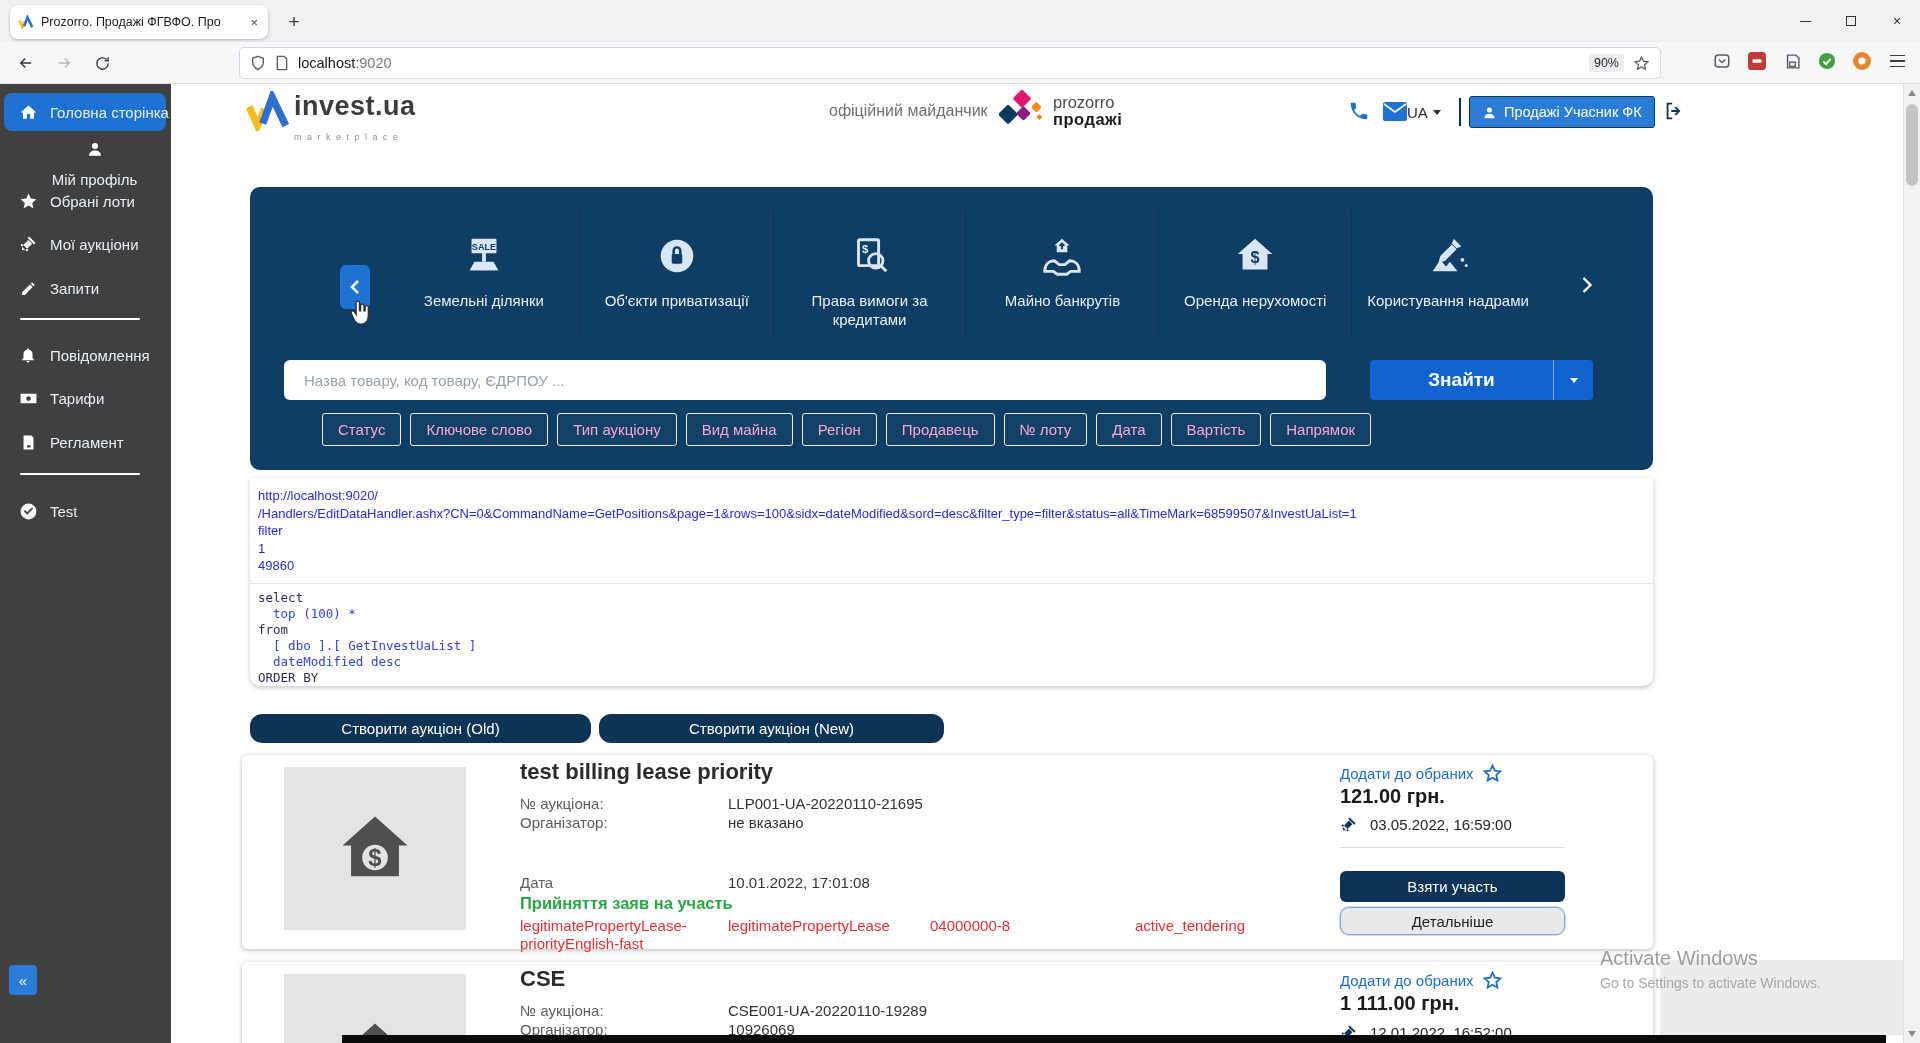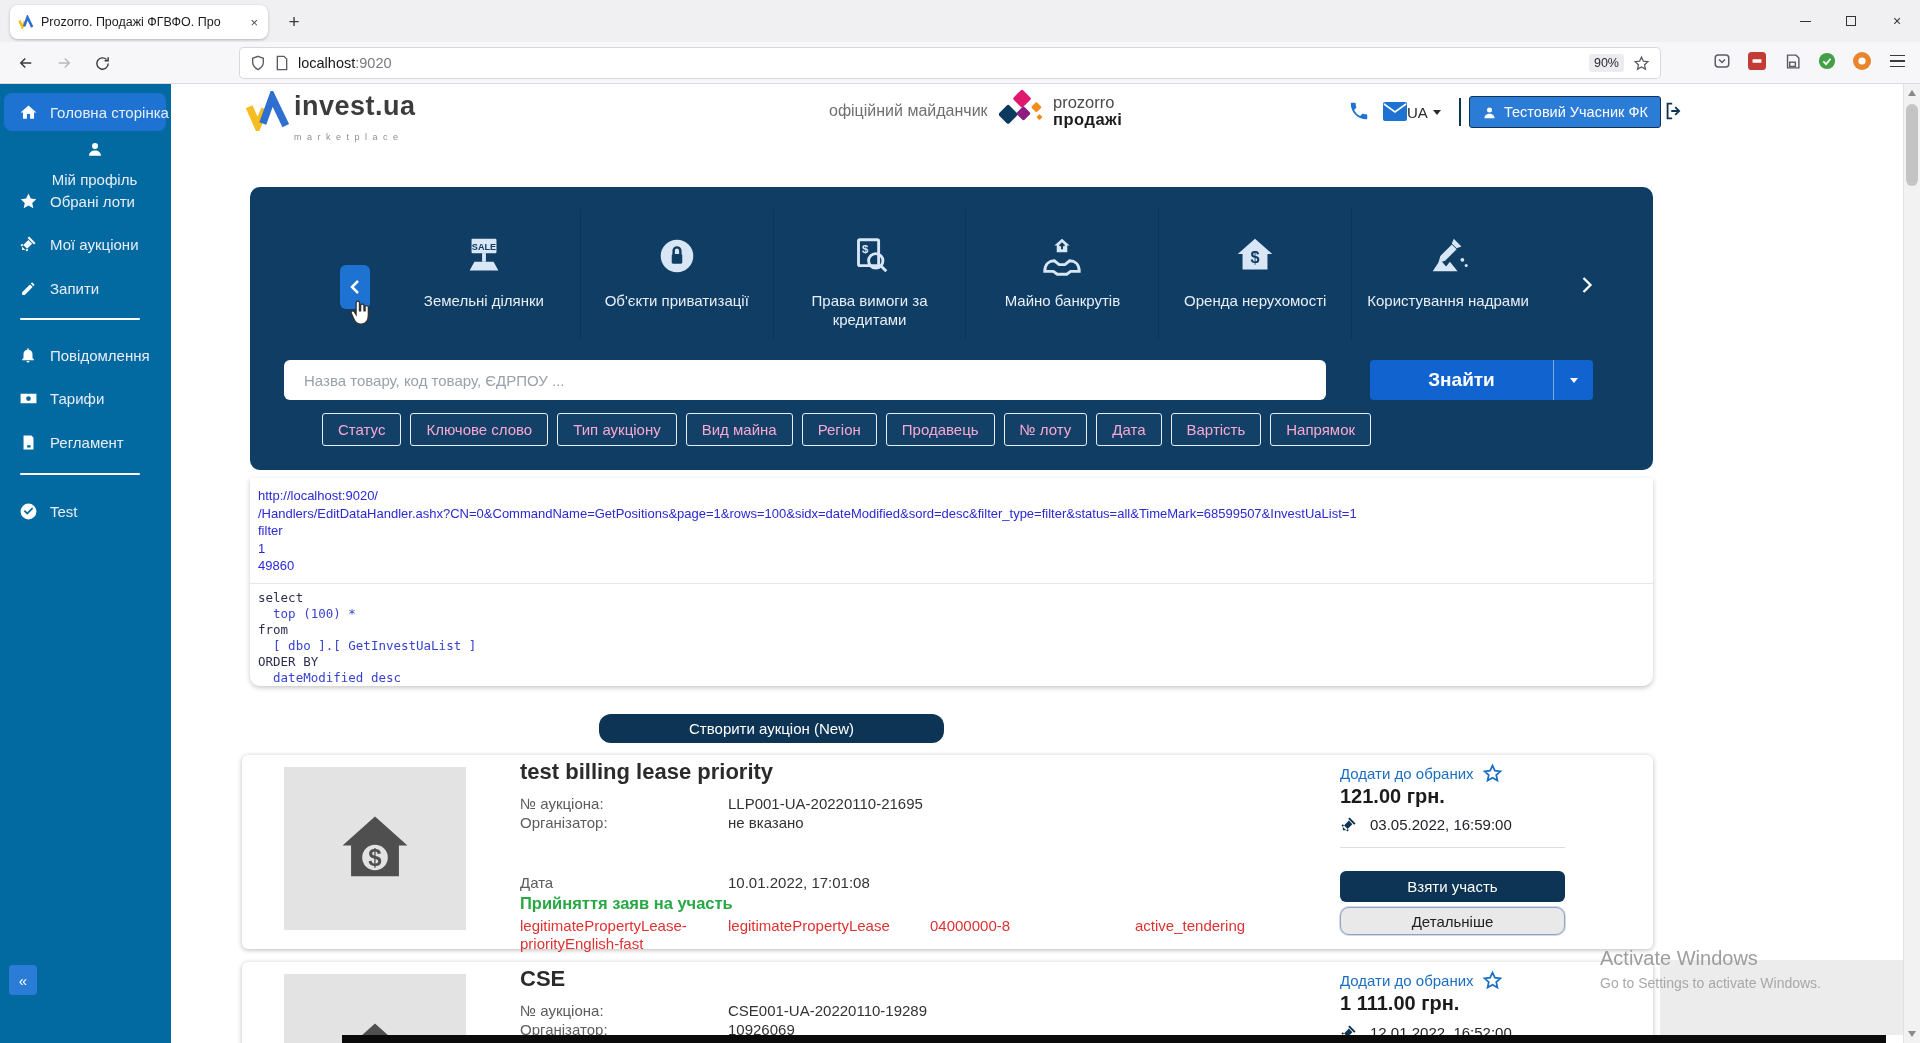--- a/index.html
+++ b/index.html
@@ -30,21 +30,21 @@
   .addr-port { color:#7a7a80; }
   .zoom-badge { font-size:12.5px; color:#2a2a2e; background:#ececf0; border-radius:3px; padding:2px 5px; }
   .ext-row { position:absolute; right:12px; top:8px; display:flex; gap:13px; align-items:center; }
   .ext { width:22px; height:22px; display:flex; align-items:center; justify-content:center; cursor:pointer; }
   .hamburger { display:flex; flex-direction:column; gap:4px; }
   .hamburger span { width:15px; height:1.6px; background:#3a3a3e; display:block; }
 
   
   .page { position:absolute; left:0; top:84px; width:1920px; height:959px; background:#fff; }
 
-  .sidebar { position:absolute; left:0; top:0; width:171px; height:959px; background:#0369a1; }
+  .sidebar { position:absolute; left:0; top:0; width:171px; height:959px; background:#404040; }
   .sb-item { position:absolute; left:0; width:171px; height:38px; display:flex; align-items:center; gap:12px;
              padding-left:18px; color:#e8eef7; font-size:15px; cursor:pointer; }
   .sb-item .sb-ico { width:20px; height:20px; flex:0 0 20px; display:flex; align-items:center; justify-content:center; color:#fff; }
   .sb-item.active::before { content:""; position:absolute; left:4px; right:5px; top:0; bottom:0; background:#1e73d2; border-radius:8px; z-index:0; }
   .sb-item > * { position:relative; z-index:1; }
   .sb-divider { position:absolute; left:20px; width:120px; height:2px; background:#fff; border-radius:1px; }
   .collapse-btn { position:absolute; left:9px; top:881px; width:28px; height:30px; background:#2b7cd6; color:#fff;
                   border-radius:4px; display:flex; align-items:center; justify-content:center; font-size:15px; cursor:pointer; }
 
   .main { position:absolute; left:171px; top:0; width:1732px; height:959px; background:#fff; overflow:hidden; }
@@ -375,21 +375,21 @@
           <span>UA</span>
           <span class="caret-down"></span>
         </div>
         <div class="hdr-divider"></div>
         <div class="user-btn">
           <span>
             <svg width="15" height="15" viewBox="0 0 24 24" fill="#fff">
                 <path d="M12 12a4 4 0 1 0 0-8 4 4 0 0 0 0 8zm-8 9c0-4.4 3.6-7 8-7s8 2.6 8 7z"></path>
               </svg>
           </span>
-          <span>Тестовий Учасник ФК</span>
+          <span>Продажі Учасник ФК</span>
         </div>
         <span class="logout">
           <svg width="22" height="22" viewBox="0 0 24 24" fill="currentColor">
               <path d="M10 3H4v18h6v-2H6V5h4zM14 7l-1.4 1.4 2.6 2.6H9v2h6.2l-2.6 2.6L14 17l5-5z"></path>
             </svg>
         </span>
       </header>
 
       <section class="hero">
         <div class="car-left">
@@ -498,24 +498,25 @@
         <div class="dbg-line">http://localhost:9020/</div>
         <div class="dbg-line">/Handlers/EditDataHandler.ashx?CN=0&amp;CommandName=GetPositions&amp;page=1&amp;rows=100&amp;sidx=dateModified&amp;sord=desc&amp;filter_type=filter&amp;status=all&amp;TimeMark=68599507&amp;InvestUaList=1</div>
         <div class="dbg-line">filter</div>
         <div class="dbg-line">1</div>
         <div class="dbg-line">49860</div>
         <div class="dbg-sep"></div>
         <div class="sql-line sql-k">select</div>
         <div class="sql-line sql-v">  top (100) *</div>
         <div class="sql-line sql-k">from</div>
         <div class="sql-line sql-v">  [ dbo ].[ GetInvestUaList ]</div>
+        <div class="sql-line sql-v">  dateModified desc</div>
         <div class="sql-line sql-k">ORDER BY</div>
-        <div class="sql-line sql-v">  dateModified desc</div>
       </section>
 
+      <div class="create-btn create-old">Створити аукціон (Old)</div>
       <div class="create-btn create-new">Створити аукціон (New)</div>
 
       <article class="card card1">
         <div class="thumb">
           <svg width="82" height="82" viewBox="0 0 48 48">
               <path d="M24 5 43 22h-5v18H10V22H5z" fill="#4f4f4f"></path>
               <circle cx="24" cy="29" r="7.5" fill="#e3e3e3"></circle>
               <text x="24" y="34" font-size="14" font-weight="bold" fill="#4f4f4f" text-anchor="middle" font-family="Liberation Sans,sans-serif">$</text>
             </svg>
         </div>

